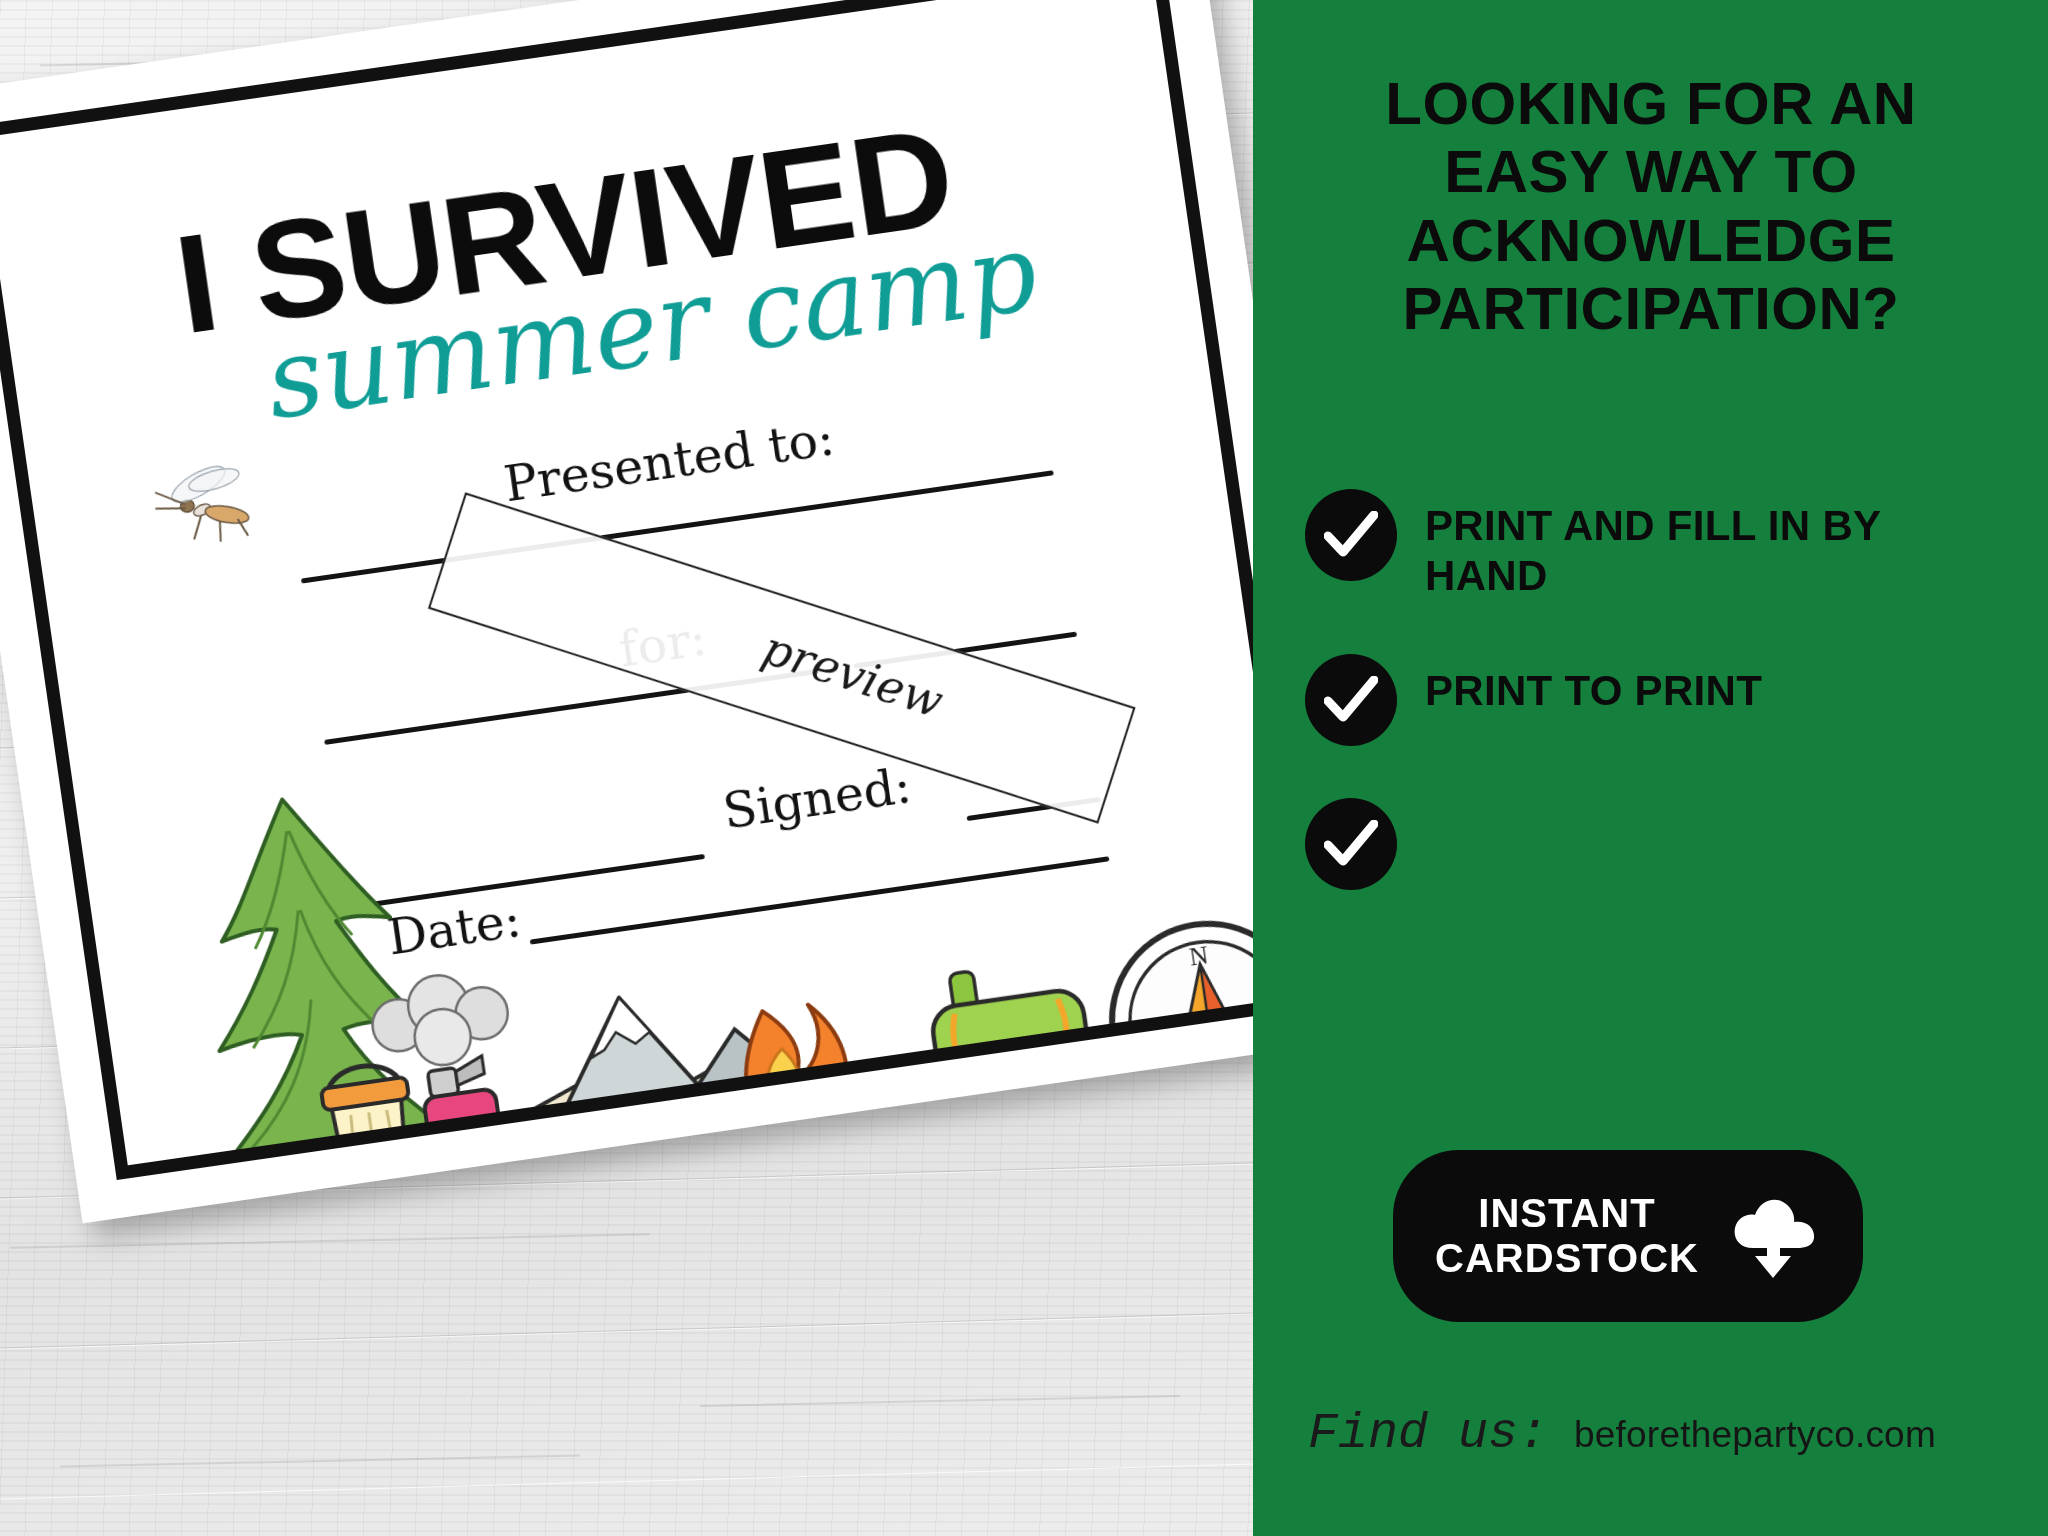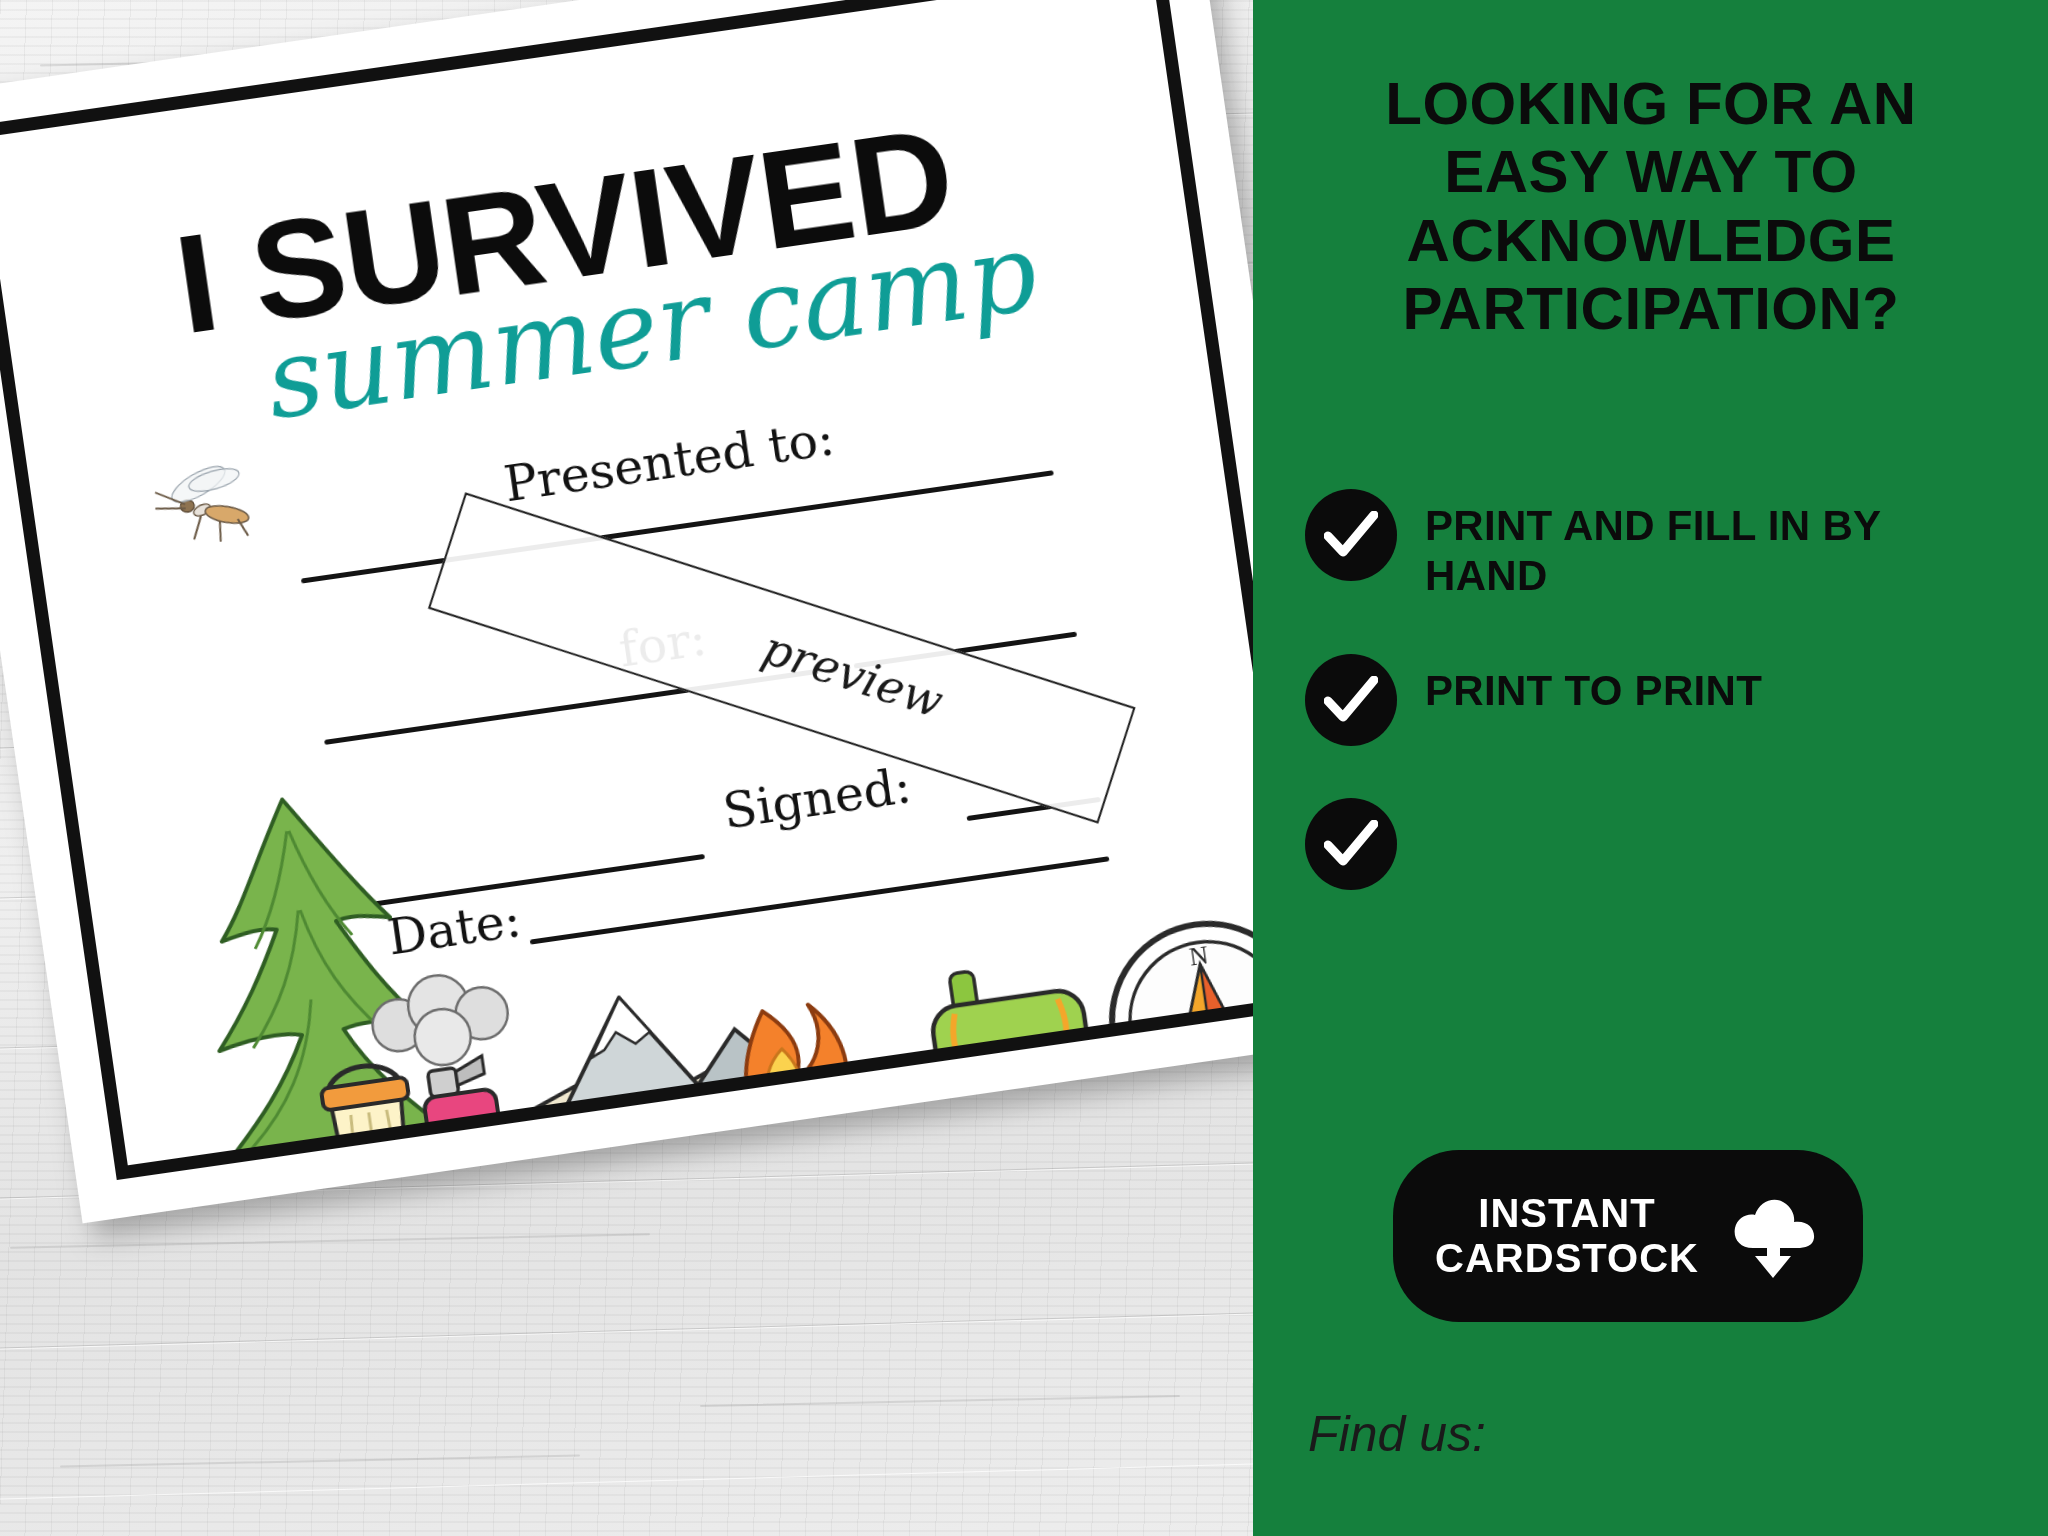--- a/index.html
+++ b/index.html
@@ -148,21 +148,21 @@
     font-family:"Liberation Sans",sans-serif;font-weight:700;
     font-size:40px;line-height:1.12;color:#fff;text-align:center;
     letter-spacing:1px;
   }
 
   .findus{
     position:absolute;left:55px;top:1405px;
     display:flex;align-items:baseline;gap:26px;
   }
   .findus-script{
-    font-family:Liberation Sans, sans-serif;font-style:italic;
+    font-family:Liberation Mono, monospace;font-style:italic;
     font-size:50px;color:#1a1a1a;
   }
   .findus-url{
     font-family:"Liberation Sans",sans-serif;
     font-size:37px;color:#151515;letter-spacing:.2px;
   }
 </style>
 </head>
 <body>
 
@@ -361,16 +361,17 @@
       </div>
       <svg width="96" height="96" viewBox="0 0 96 96">
         <path d="M28 60 C14 60 8 50 10 40 C12 30 22 25 30 27 C34 14 48 8 58 14 C67 19 70 28 69 34 C82 32 90 40 89 50 C88 58 80 60 72 60 Z" fill="#ffffff"></path>
         <rect x="42" y="40" width="13" height="34" fill="#ffffff"></rect>
         <path d="M30 68 L48 90 L66 68 Z" fill="#ffffff"></path>
       </svg>
     </div>
 
     <div class="findus">
       <span class="findus-script">Find us:</span>
+      <span class="findus-url">beforethepartyco.com</span>
     </div>
 
   </div>
 </div>
 
 </body></html>

